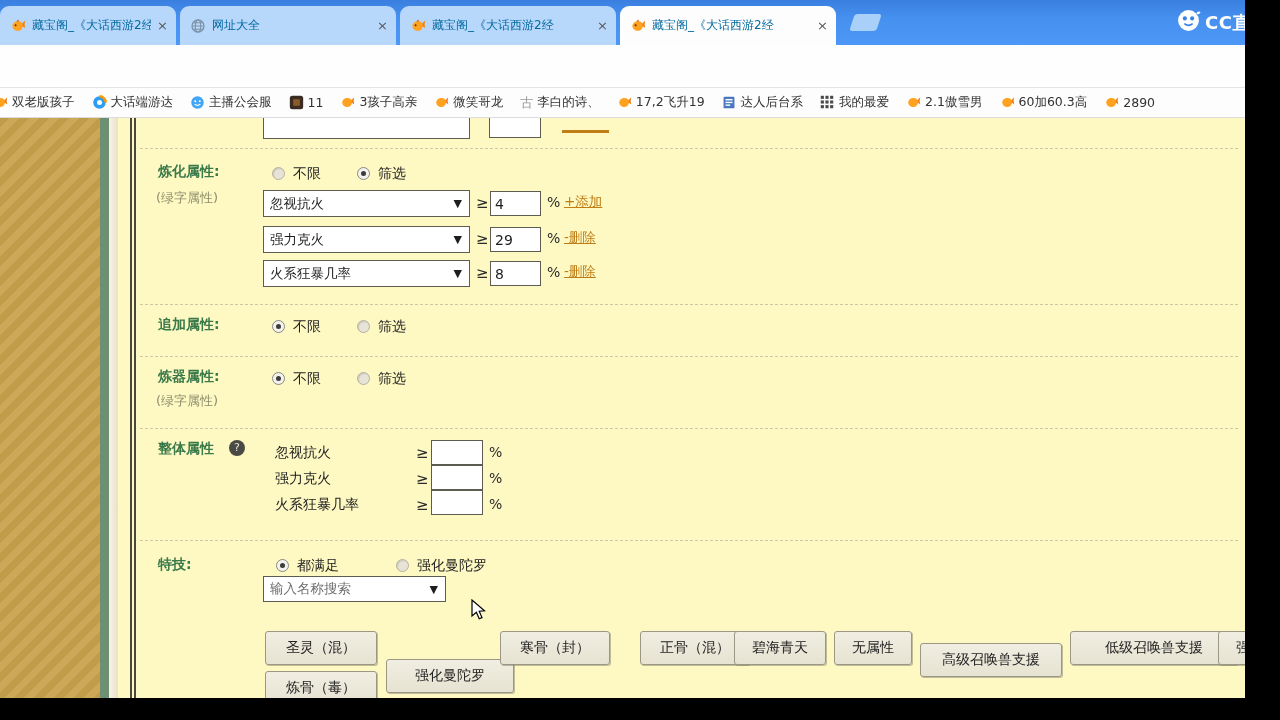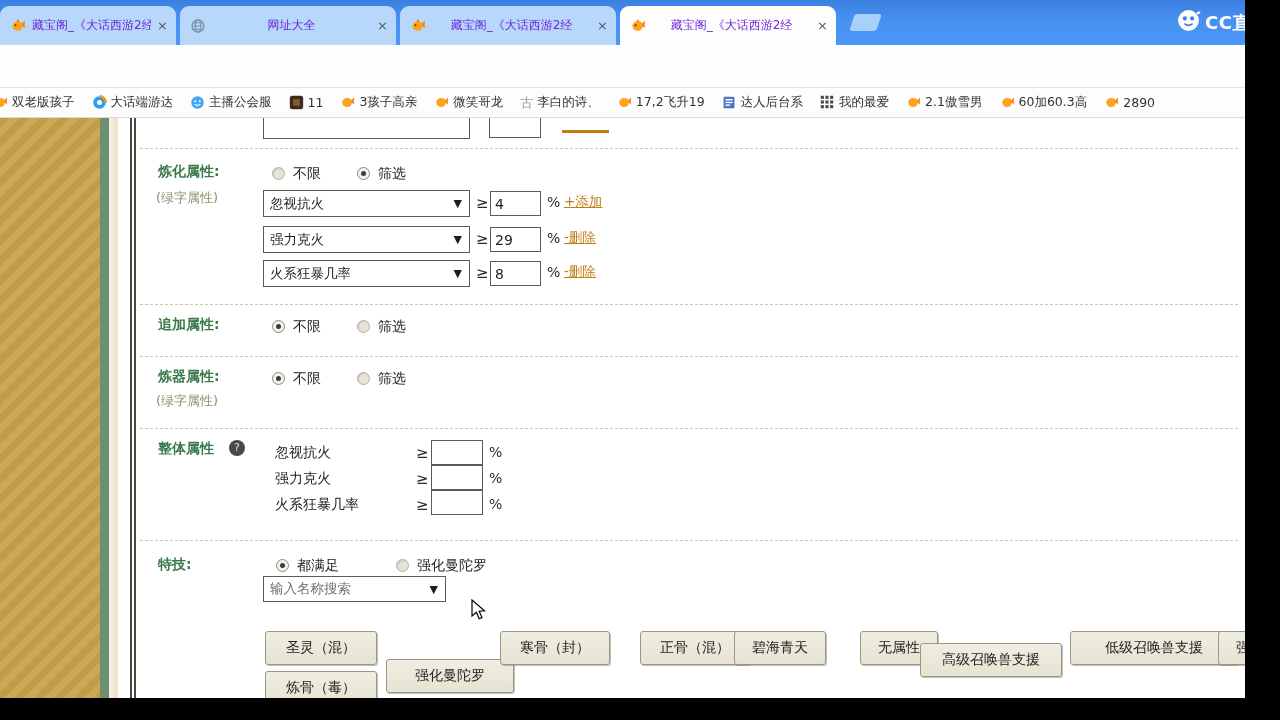--- a/index.html
+++ b/index.html
@@ -8,21 +8,21 @@
   #screen { position:absolute; left:0; top:0; width:1280px; height:720px; }
   #window { position:absolute; left:0; top:0; width:1245px; height:698px; overflow:hidden; background:#ece0c7; }
 
   
   .tabbar { position:absolute; left:0; top:0; width:1245px; height:45px;
             background:linear-gradient(180deg,#3a7fdf 0%,#4690f0 40%,#4d98f6 100%); }
   .tab { position:absolute; top:6px; height:39px; border-radius:9px 9px 0 0;
          background:#b7d7fb; display:flex; align-items:center; padding:0 8px 0 10px; }
   .tab.active { background:#fdfdfd; }
   .tab .ticon { width:16px; height:16px; flex:0 0 16px; margin-right:6px; }
-  .tab .ttitle { flex:1; font-size:12px; color:#6d28d9; white-space:nowrap; overflow:hidden;text-align:center; }
+  .tab .ttitle { flex:1; font-size:12px; color:#0369a1; white-space:nowrap; overflow:hidden; }
   .tab .tclose { flex:0 0 auto; font-size:13px; color:#5a5a5a; margin-left:6px; cursor:default; }
   .newtab { position:absolute; left:852px; top:14px; width:27px; height:17px; background:#a9d0f8;
             transform:skewX(-18deg); border-radius:3px; }
   .cclogo { position:absolute; left:1176px; top:8px; display:flex; align-items:center; gap:4px; }
   .cclogo .cctext { color:#fff; font-weight:bold; font-size:18px; letter-spacing:0.5px; white-space:nowrap; }
 
   
   .toolbar { position:absolute; left:0; top:45px; width:1245px; height:43px; background:#fefefe;
              border-bottom:1px solid #e4e4e4; }
   .tbicon { position:absolute; width:22px; height:22px; top:55px; }
@@ -41,21 +41,21 @@
   
   .bookmarks { position:absolute; left:0; top:88px; width:1245px; height:30px; background:#fdfdfd;
                border-bottom:1px solid #dcdcdc; display:flex; align-items:center; gap:17px;
                padding-left:0; overflow:hidden; }
   .bmitem { display:flex; align-items:center; gap:4px; font-size:12.5px; color:#333; white-space:nowrap; flex:0 0 auto; }
   .bmitem:first-child { margin-left:-7px; }
   .bmicon { width:15px; height:15px; display:inline-block; }
   .guchar { font-size:13px; color:#9a9a9a; }
 
   
-  .page { position:absolute; left:0; top:118px; width:1245px; height:580px; background:#ffffff; overflow:hidden; }
+  .page { position:absolute; left:0; top:118px; width:1245px; height:580px; background:#fef9c3; overflow:hidden; }
   .goldstrip { position:absolute; left:0; top:0; width:100px; height:580px; background:#c8a44f; }
   .goldstrip::after { content:""; position:absolute; inset:0;
       background:repeating-linear-gradient(135deg, rgba(90,60,0,0.07) 0 7px, rgba(255,255,255,0.05) 7px 14px); }
   .greenstripe { position:absolute; left:100px; top:0; width:9px; height:580px; background:#6d8f72; }
   .whitestrip { position:absolute; left:109px; top:0; width:9px; height:580px;
                 background:linear-gradient(90deg,#f7f3e8,#ece0c7); }
   .dline1 { position:absolute; left:130px; top:0; width:2px; height:580px; background:#49483f; }
   .dline2 { position:absolute; left:134px; top:0; width:2px; height:580px; background:#49483f; }
 
   .divider { position:absolute; left:140px; width:1098px; border-top:1px dashed #d2c5a1; }
@@ -418,21 +418,21 @@
     <div class="select" style="left:263px;top:458px;width:183px;height:26px">
       <span style="color:#6e6e6e">输入名称搜索</span>
       <span class="arrow">▼</span>
     </div>
 
     <div class="sbtn" style="left:265px;top:513px;width:112px">圣灵（混）</div>
     <div class="sbtn" style="left:386px;top:541px;width:128px">强化曼陀罗</div>
     <div class="sbtn" style="left:500px;top:513px;width:110px">寒骨（封）</div>
     <div class="sbtn" style="left:640px;top:513px;width:110px">正骨（混）</div>
     <div class="sbtn" style="left:734px;top:513px;width:92px">碧海青天</div>
-    <div class="sbtn" style="left:860px;top:513px;width:78px">无属性</div>
+    <div class="sbtn" style="left:834px;top:513px;width:78px">无属性</div>
     <div class="sbtn" style="left:920px;top:525px;width:142px">高级召唤兽支援</div>
     <div class="sbtn" style="left:1070px;top:513px;width:168px">低级召唤兽支援</div>
     <div class="sbtn" style="left:1218px;top:513px;width:50px">强</div>
 
     <div class="sbtn" style="left:265px;top:553px;width:112px">炼骨（毒）</div>
 
     <div class="cursor">
       <svg width="17" height="23" viewBox="0 0 17 23">
             <path d="M1 1 L1 17 L5.4 13.2 L8.2 19.8 L11 18.6 L8.2 12.2 L13.5 11.8 Z" fill="#fff" stroke="#000" stroke-width="1.2"></path>
           </svg>

